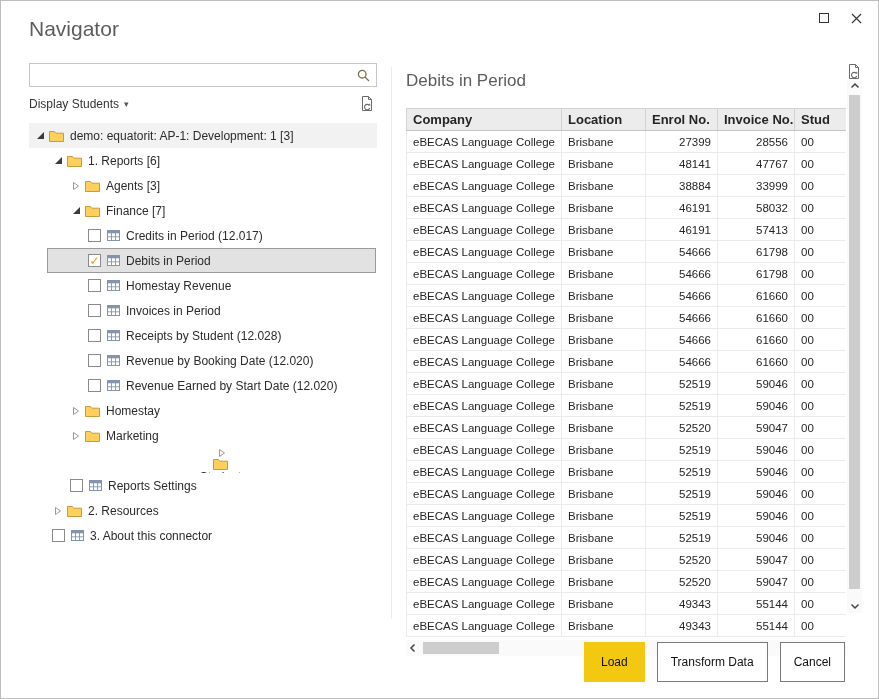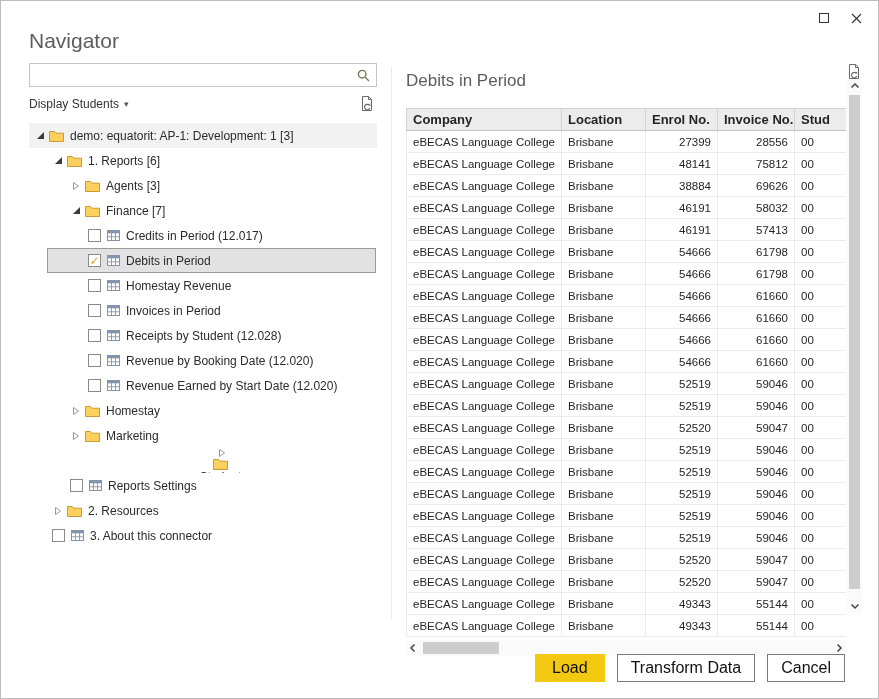--- a/index.html
+++ b/index.html
@@ -4,21 +4,21 @@
 <style>
   html,body{margin:0;padding:0;}
   body{
     width:879px;height:699px;position:relative;overflow:hidden;
     font-family:"Liberation Sans","DejaVu Sans",sans-serif;
     background:#fff;color:#252525;
   }
   .dialog{position:absolute;inset:0;border:1px solid #bdbdbd;box-sizing:border-box;background:#fff;}
 
   
-  .dialog-title{position:absolute;left:28px;top:28px;margin:0;font-size:21px;font-weight:400;color:#5c5c5c;}
+  .dialog-title{position:absolute;left:28px;top:16px;margin:0;font-size:21px;font-weight:400;color:#5c5c5c;}
   .win-controls{position:absolute;top:4px;right:6px;display:flex;}
   .win-btn{width:32px;height:26px;background:transparent;border:none;display:flex;align-items:center;justify-content:center;cursor:pointer;padding:0;}
 
   
   .left-panel{position:absolute;left:28px;top:62px;width:348px;}
   .search-box{position:relative;height:24px;border:1px solid #c6c6c6;box-sizing:border-box;background:#fff;}
   .search-box input{position:absolute;left:5px;top:2px;right:26px;height:18px;border:none;outline:none;background:transparent;font-size:12px;font-family:inherit;padding:0;}
   .search-icon{position:absolute;right:5px;top:4px;line-height:0;cursor:pointer;}
   .options-row{margin-top:10px;height:18px;position:relative;font-size:12px;color:#333;}
   .display-options{display:inline-flex;align-items:center;gap:5px;cursor:pointer;}
@@ -62,21 +62,21 @@
 
   
   .h-scrollbar{position:relative;width:440px;height:16px;margin-top:3px;background:#fafafa;}
   .h-scroll-btn{position:absolute;top:0;width:14px;height:16px;display:flex;align-items:center;justify-content:center;cursor:pointer;line-height:0;}
   .h-scroll-left{left:0;}
   .h-scroll-right{right:0;}
   .h-thumb{position:absolute;left:17px;top:2px;width:76px;height:12px;background:#cdcdcd;cursor:pointer;}
 
   
   .footer{position:absolute;right:33px;bottom:16px;display:flex;gap:12px;}
-  .btn{height:28px;padding:0 13px;font-size:16px;font-family:inherit;background:#fff;border:1px solid #7a7a7a;color:#111;cursor:pointer;}
+  .btn{height:40px;padding:0 13px;font-size:12px;font-family:inherit;background:#fff;border:1px solid #7a7a7a;color:#111;cursor:pointer;}
   .btn-load{background:var(--accent,#f2c811);border-color:var(--accent,#f2c811);padding:0 16px;}
 </style>
 </head>
 <body>
 
 <div class="dialog">
 
   <h1 class="dialog-title">Navigator</h1>
 
   <div class="win-controls">
@@ -385,28 +385,28 @@
               <td>eBECAS Language College</td>
               <td>Brisbane</td>
               <td class="num">27399</td>
               <td class="num">28556</td>
               <td>00</td>
             </tr>
             <tr>
               <td>eBECAS Language College</td>
               <td>Brisbane</td>
               <td class="num">48141</td>
-              <td class="num">75812</td>
+              <td class="num">47767</td>
               <td>00</td>
             </tr>
             <tr>
               <td>eBECAS Language College</td>
               <td>Brisbane</td>
               <td class="num">38884</td>
-              <td class="num">69626</td>
+              <td class="num">33999</td>
               <td>00</td>
             </tr>
             <tr>
               <td>eBECAS Language College</td>
               <td>Brisbane</td>
               <td class="num">46191</td>
               <td class="num">58032</td>
               <td>00</td>
             </tr>
             <tr>

